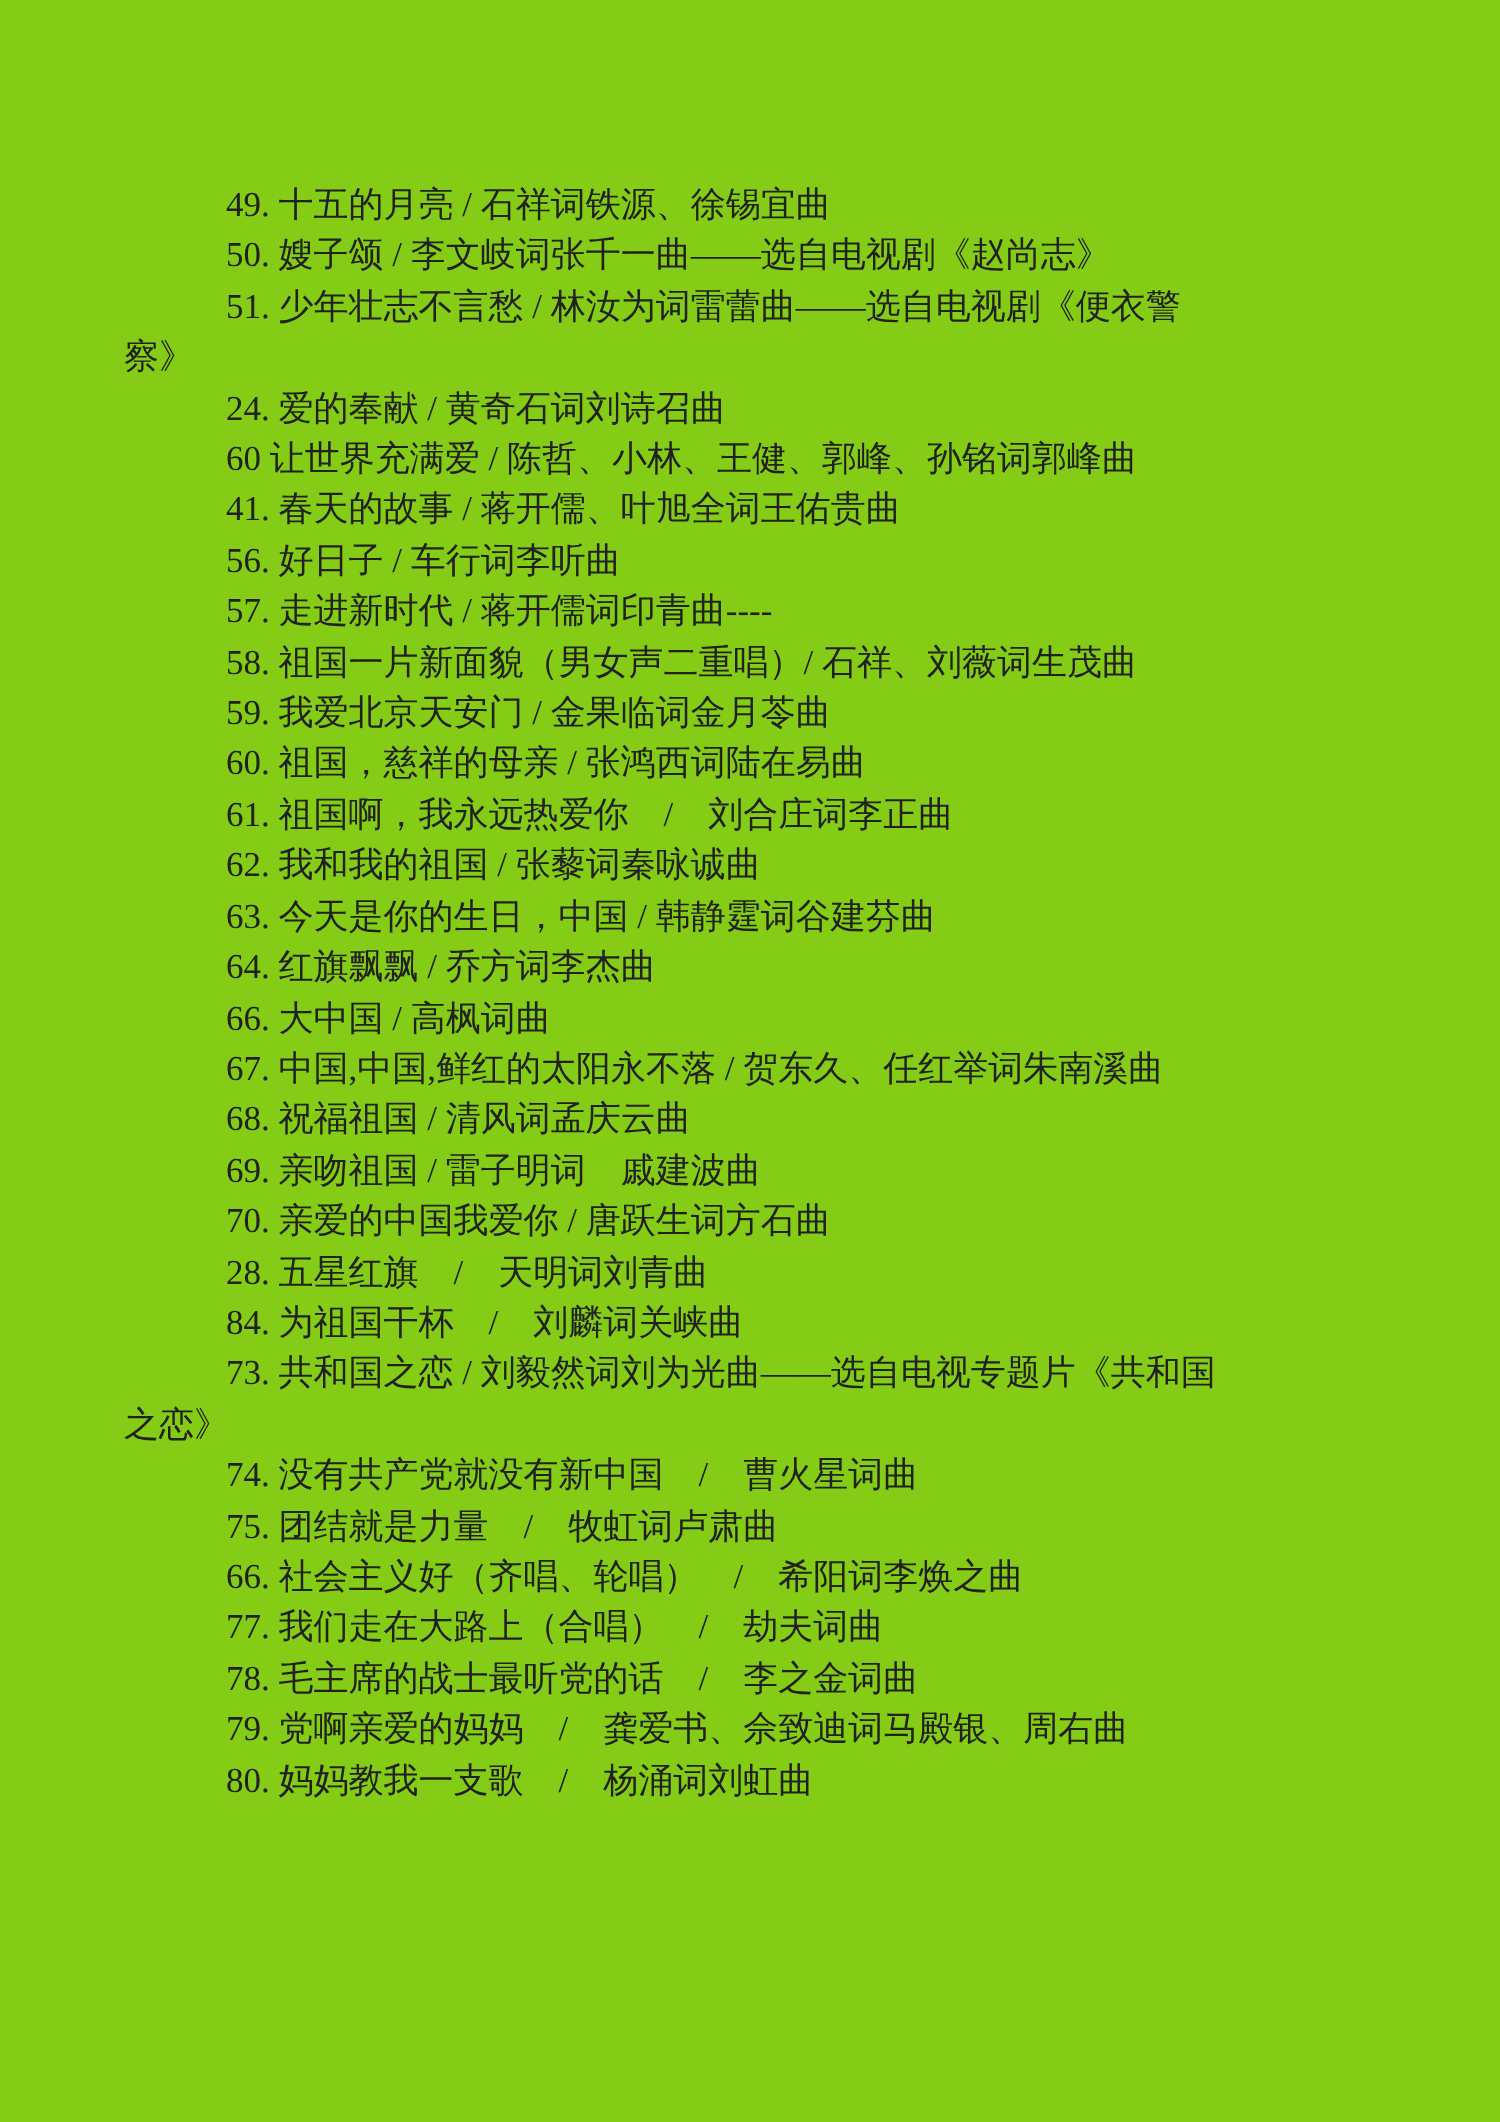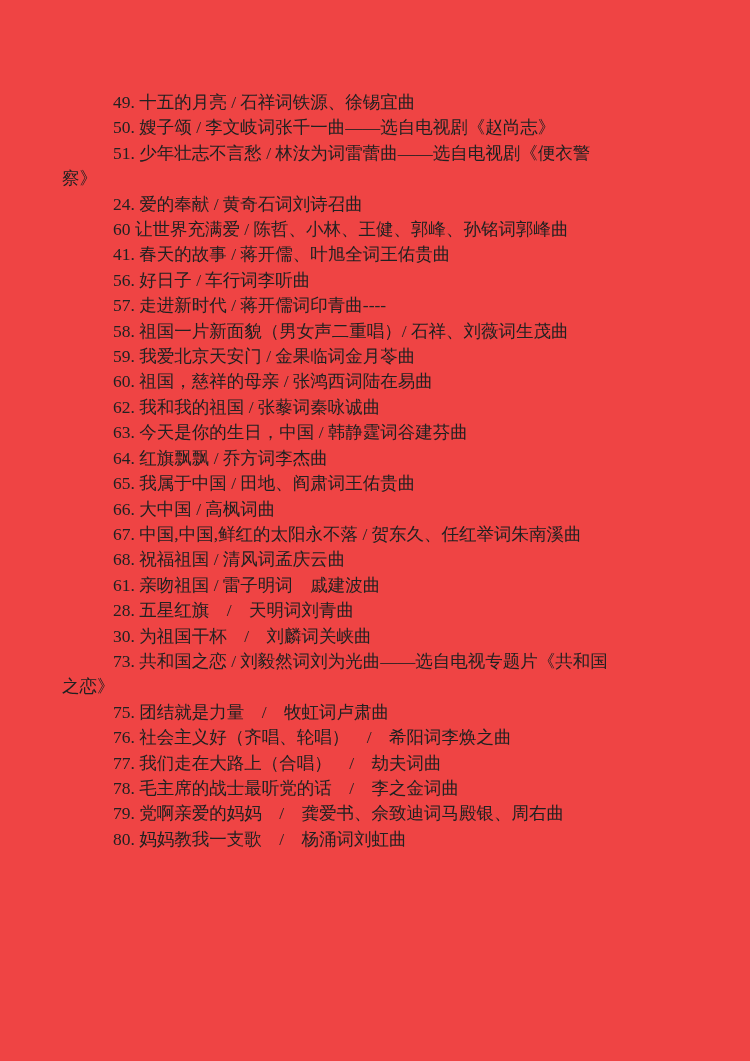--- a/index.html
+++ b/index.html
@@ -13,21 +13,21 @@
     position: relative;
     overflow: hidden;
     font-family: "Liberation Serif", "DejaVu Serif", serif;
   }
   .page {
     position: absolute;
     left: 0;
     top: 0;
     width: 750px;
     height: 1061px;
-    background: #ef4444;
+    background: #84cc16;
   }
   .doc {
     position: absolute;
     left: 62px;
     top: 90px;
     width: 552px;
     font-size: 17.5px;
     line-height: 25.4px;
     color: #212121;
     text-align: left;
@@ -49,31 +49,33 @@
       <p class="item">50. 嫂子颂 / 李文岐词张千一曲——选自电视剧《赵尚志》</p>
       <p class="item">51. 少年壮志不言愁 / 林汝为词雷蕾曲——选自电视剧《便衣警察》</p>
       <p class="item">24. 爱的奉献 / 黄奇石词刘诗召曲</p>
       <p class="item">60 让世界充满爱 / 陈哲、小林、王健、郭峰、孙铭词郭峰曲</p>
       <p class="item">41. 春天的故事 / 蒋开儒、叶旭全词王佑贵曲</p>
       <p class="item">56. 好日子 / 车行词李听曲</p>
       <p class="item">57. 走进新时代 / 蒋开儒词印青曲----</p>
       <p class="item">58. 祖国一片新面貌（男女声二重唱）/ 石祥、刘薇词生茂曲</p>
       <p class="item">59. 我爱北京天安门 / 金果临词金月苓曲</p>
       <p class="item">60. 祖国，慈祥的母亲 / 张鸿西词陆在易曲</p>
+      <p class="item">61. 祖国啊，我永远热爱你　/　刘合庄词李正曲</p>
       <p class="item">62. 我和我的祖国 / 张藜词秦咏诚曲</p>
       <p class="item">63. 今天是你的生日，中国 / 韩静霆词谷建芬曲</p>
       <p class="item">64. 红旗飘飘 / 乔方词李杰曲</p>
-      <p class="item">65. 我属于中国 / 田地、阎肃词王佑贵曲</p>
       <p class="item">66. 大中国 / 高枫词曲</p>
       <p class="item">67. 中国,中国,鲜红的太阳永不落 / 贺东久、任红举词朱南溪曲</p>
       <p class="item">68. 祝福祖国 / 清风词孟庆云曲</p>
-      <p class="item">61. 亲吻祖国 / 雷子明词　戚建波曲</p>
+      <p class="item">69. 亲吻祖国 / 雷子明词　戚建波曲</p>
+      <p class="item">70. 亲爱的中国我爱你 / 唐跃生词方石曲</p>
       <p class="item">28. 五星红旗　/　天明词刘青曲</p>
-      <p class="item">30. 为祖国干杯　/　刘麟词关峡曲</p>
+      <p class="item">84. 为祖国干杯　/　刘麟词关峡曲</p>
       <p class="item">73. 共和国之恋 / 刘毅然词刘为光曲——选自电视专题片《共和国之恋》</p>
+      <p class="item">74. 没有共产党就没有新中国　/　曹火星词曲</p>
       <p class="item">75. 团结就是力量　/　牧虹词卢肃曲</p>
-      <p class="item">76. 社会主义好（齐唱、轮唱）　/　希阳词李焕之曲</p>
+      <p class="item">66. 社会主义好（齐唱、轮唱）　/　希阳词李焕之曲</p>
       <p class="item">77. 我们走在大路上（合唱）　/　劫夫词曲</p>
       <p class="item">78. 毛主席的战士最听党的话　/　李之金词曲</p>
       <p class="item">79. 党啊亲爱的妈妈　/　龚爱书、佘致迪词马殿银、周右曲</p>
       <p class="item">80. 妈妈教我一支歌　/　杨涌词刘虹曲</p>
     </div>
 </div>
 
 </body></html>

